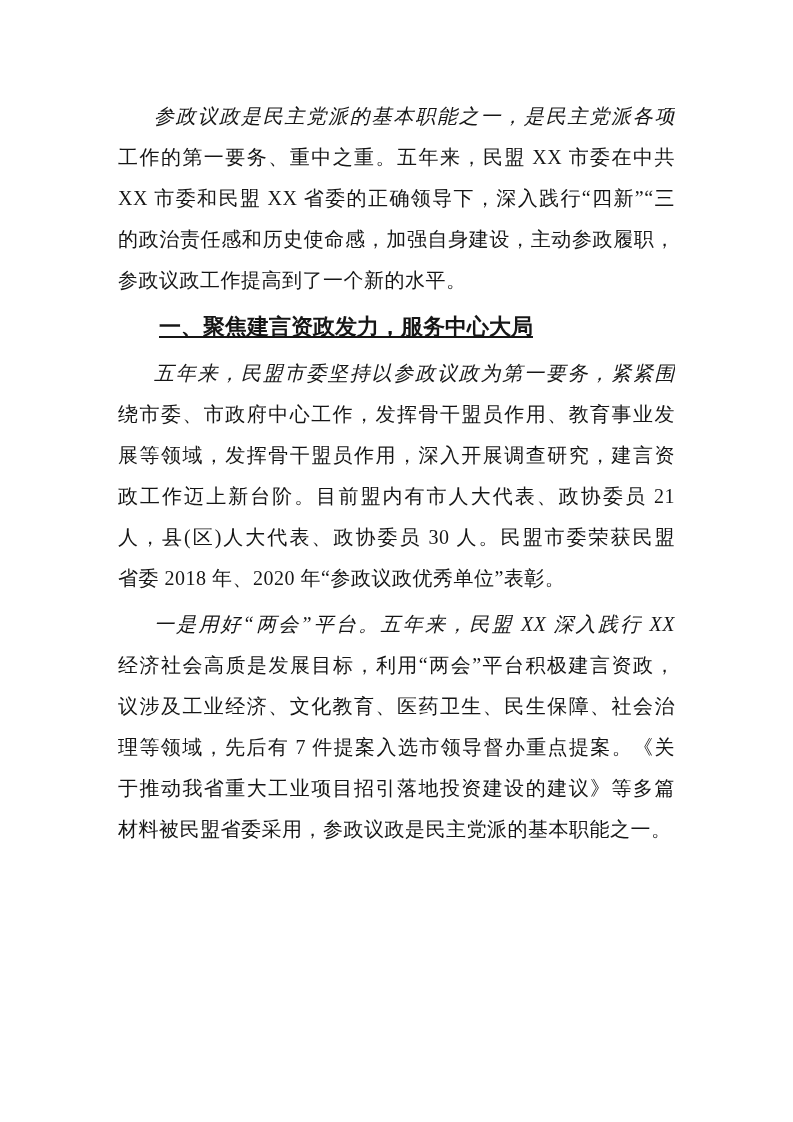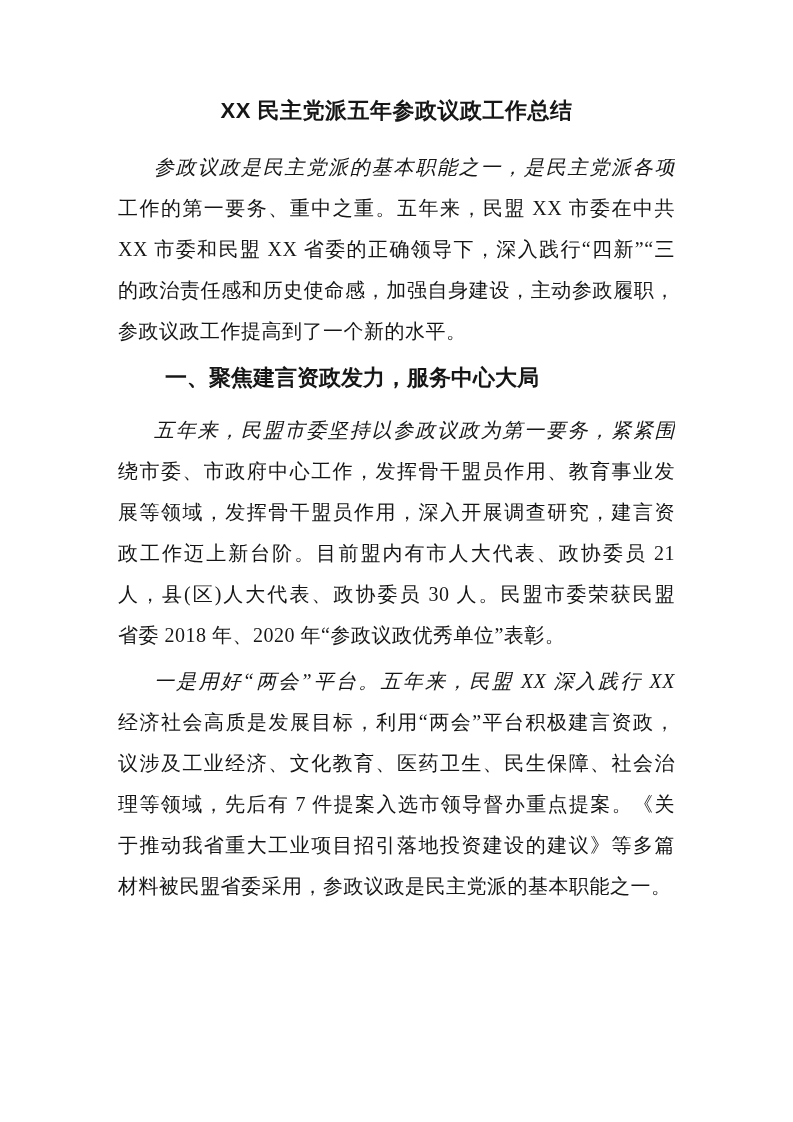--- a/index.html
+++ b/index.html
@@ -39,38 +39,38 @@
     line-height: 41px;
     height: 41px;
     overflow: hidden;
     text-align: justify;
     text-align-last: justify;
     letter-spacing: 0.5px;
   }
   .line.first { text-indent: 36px; font-style: italic; }
   .line.last  { text-align-last: left; }
   .heading {
-    margin: 12px;
+    margin: 6px;
     font-family: "Liberation Sans", sans-serif;
     font-size: 22px;
     font-weight: 700;
     line-height: 41px;
     height: 41px;
     text-indent: 35px;
     white-space: nowrap;
     overflow: hidden;
+    text-decoration: underline;
   }
 </style>
 </head>
 <body>
 
 <div class="page">
   <div class="content">
 
-    <h1 class="doc-title block">XX 民主党派五年参政议政工作总结</h1>
 
     <section class="para block">
       <div class="line first">参政议政是民主党派的基本职能之一，是民主党派各项</div>
       <div class="line">工作的第一要务、重中之重。五年来，民盟 XX 市委在中共</div>
       <div class="line">XX 市委和民盟 XX 省委的正确领导下，深入践行“四新”“三</div>
       <div class="line">的政治责任感和历史使命感，加强自身建设，主动参政履职，</div>
       <div class="line last">参政议政工作提高到了一个新的水平。</div>
     </section>
 
     <h2 class="heading block">一、聚焦建言资政发力，服务中心大局</h2>

